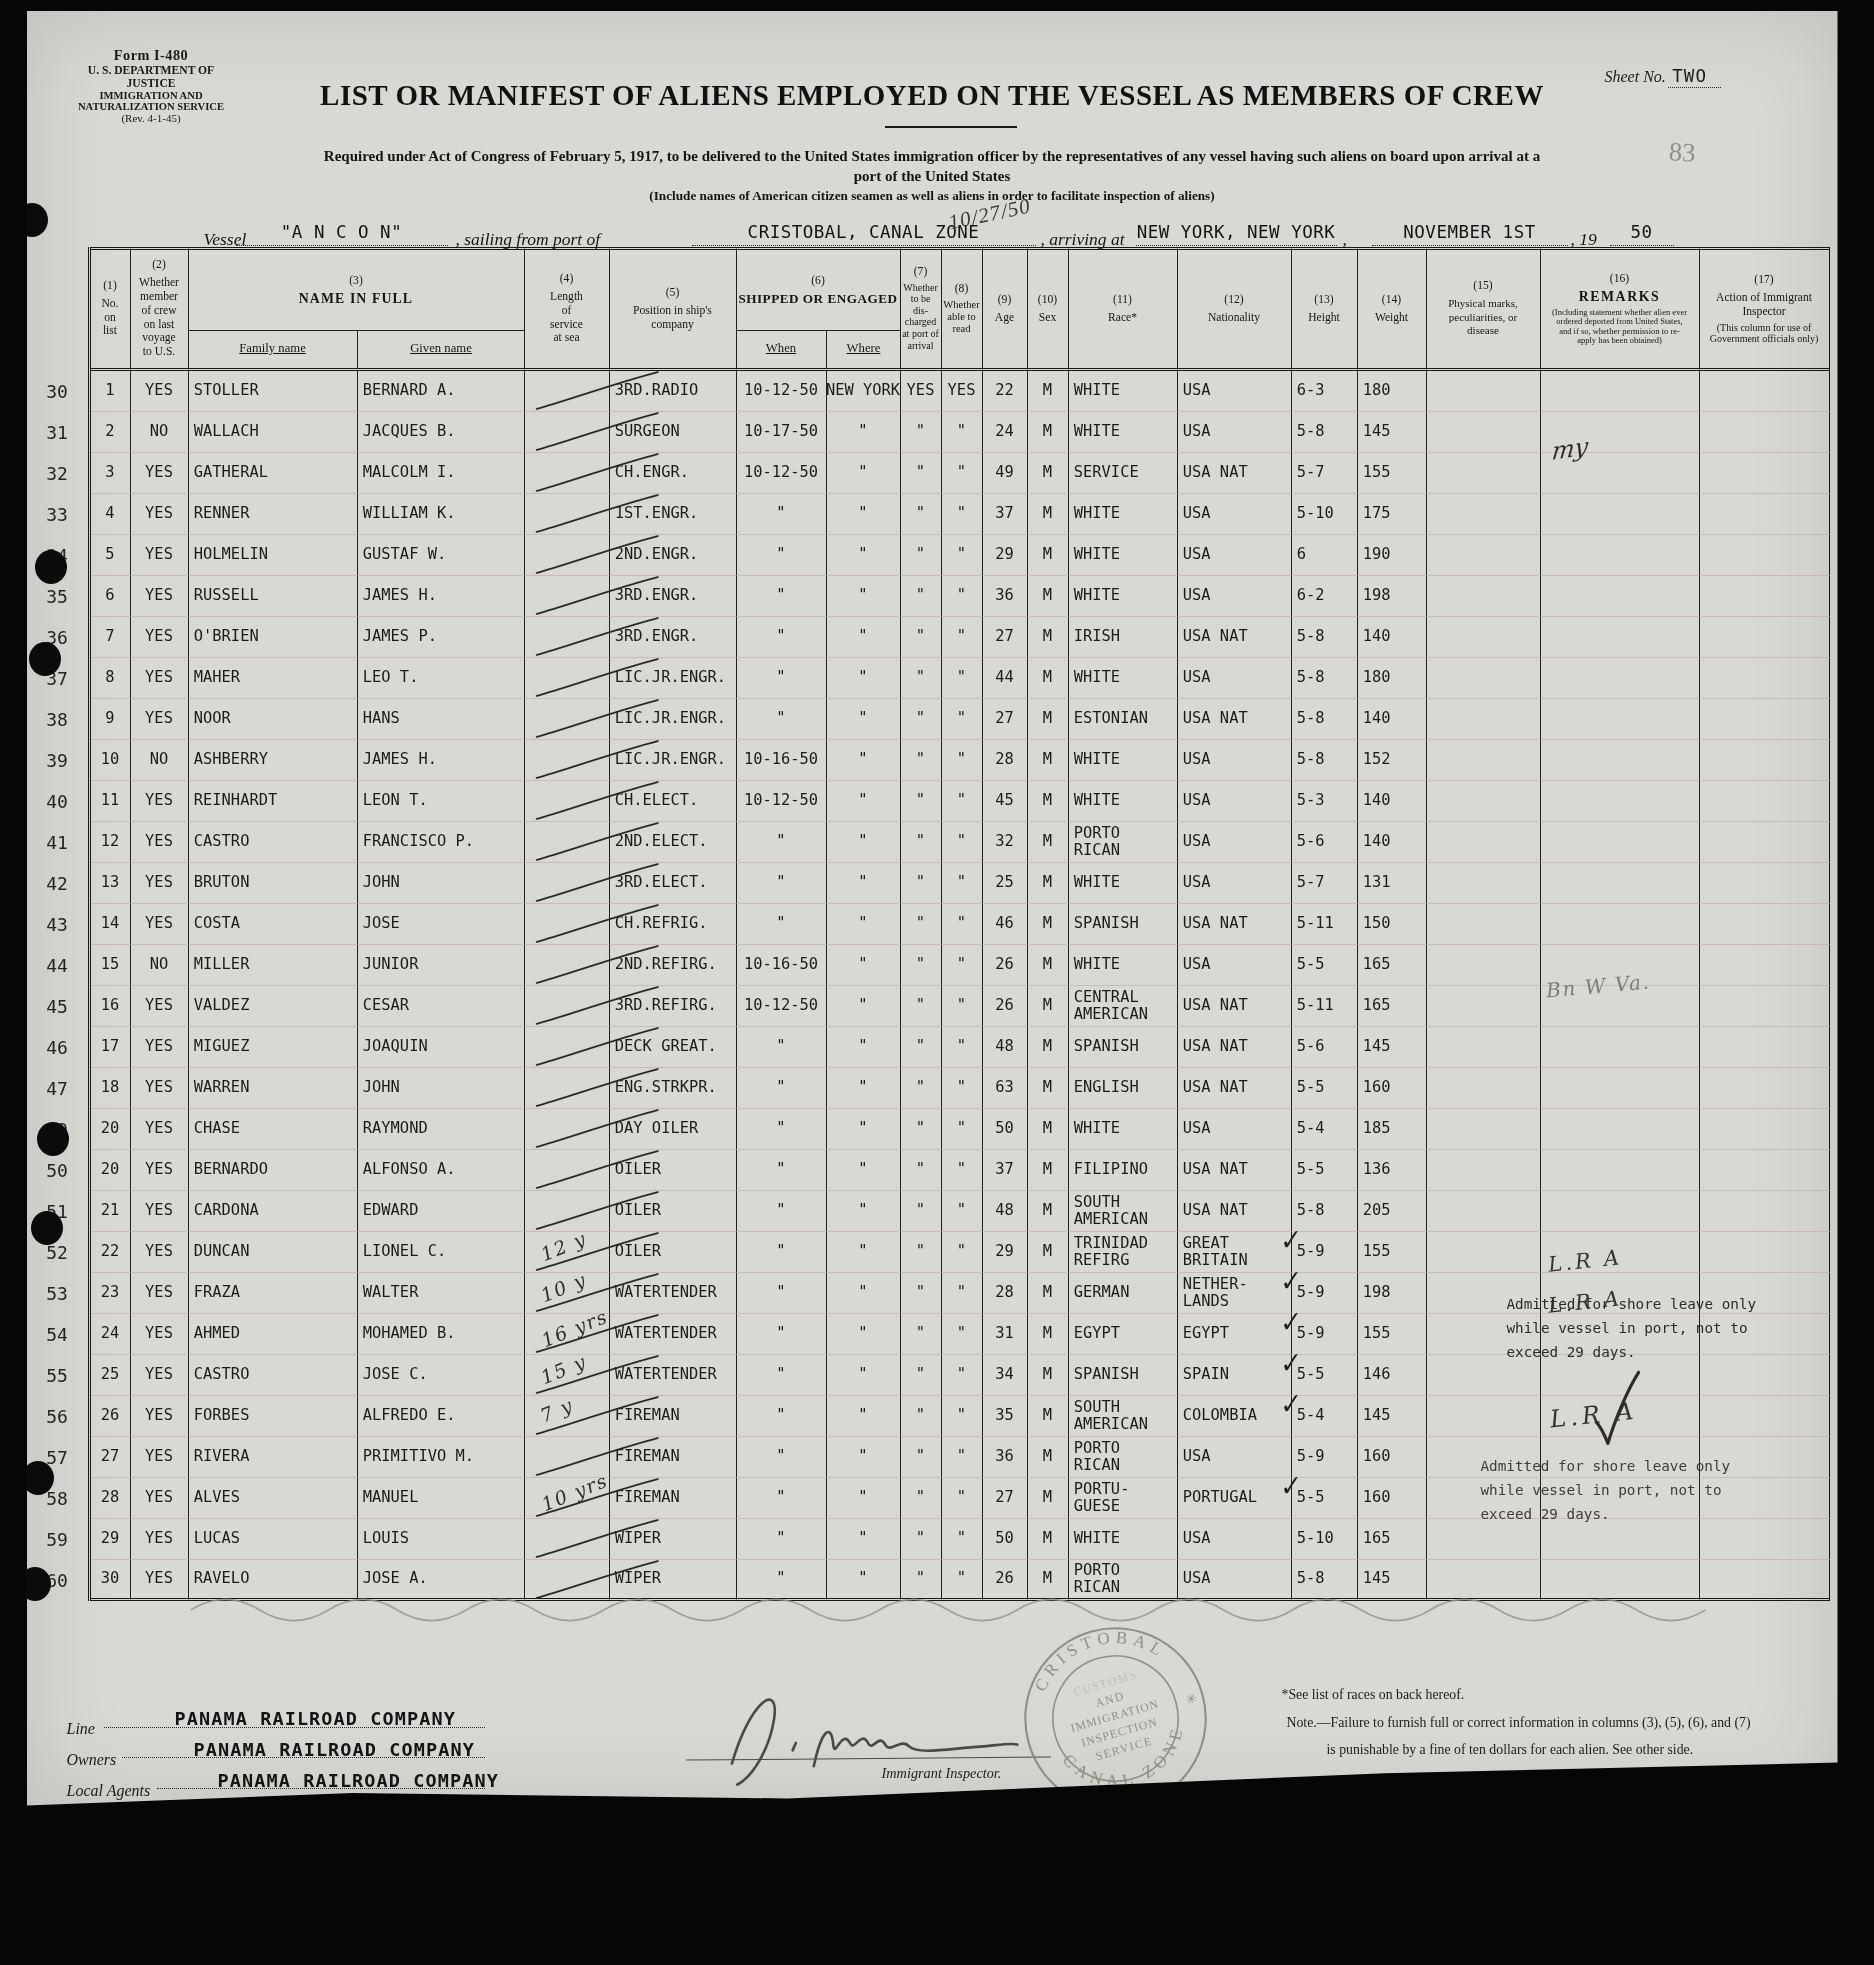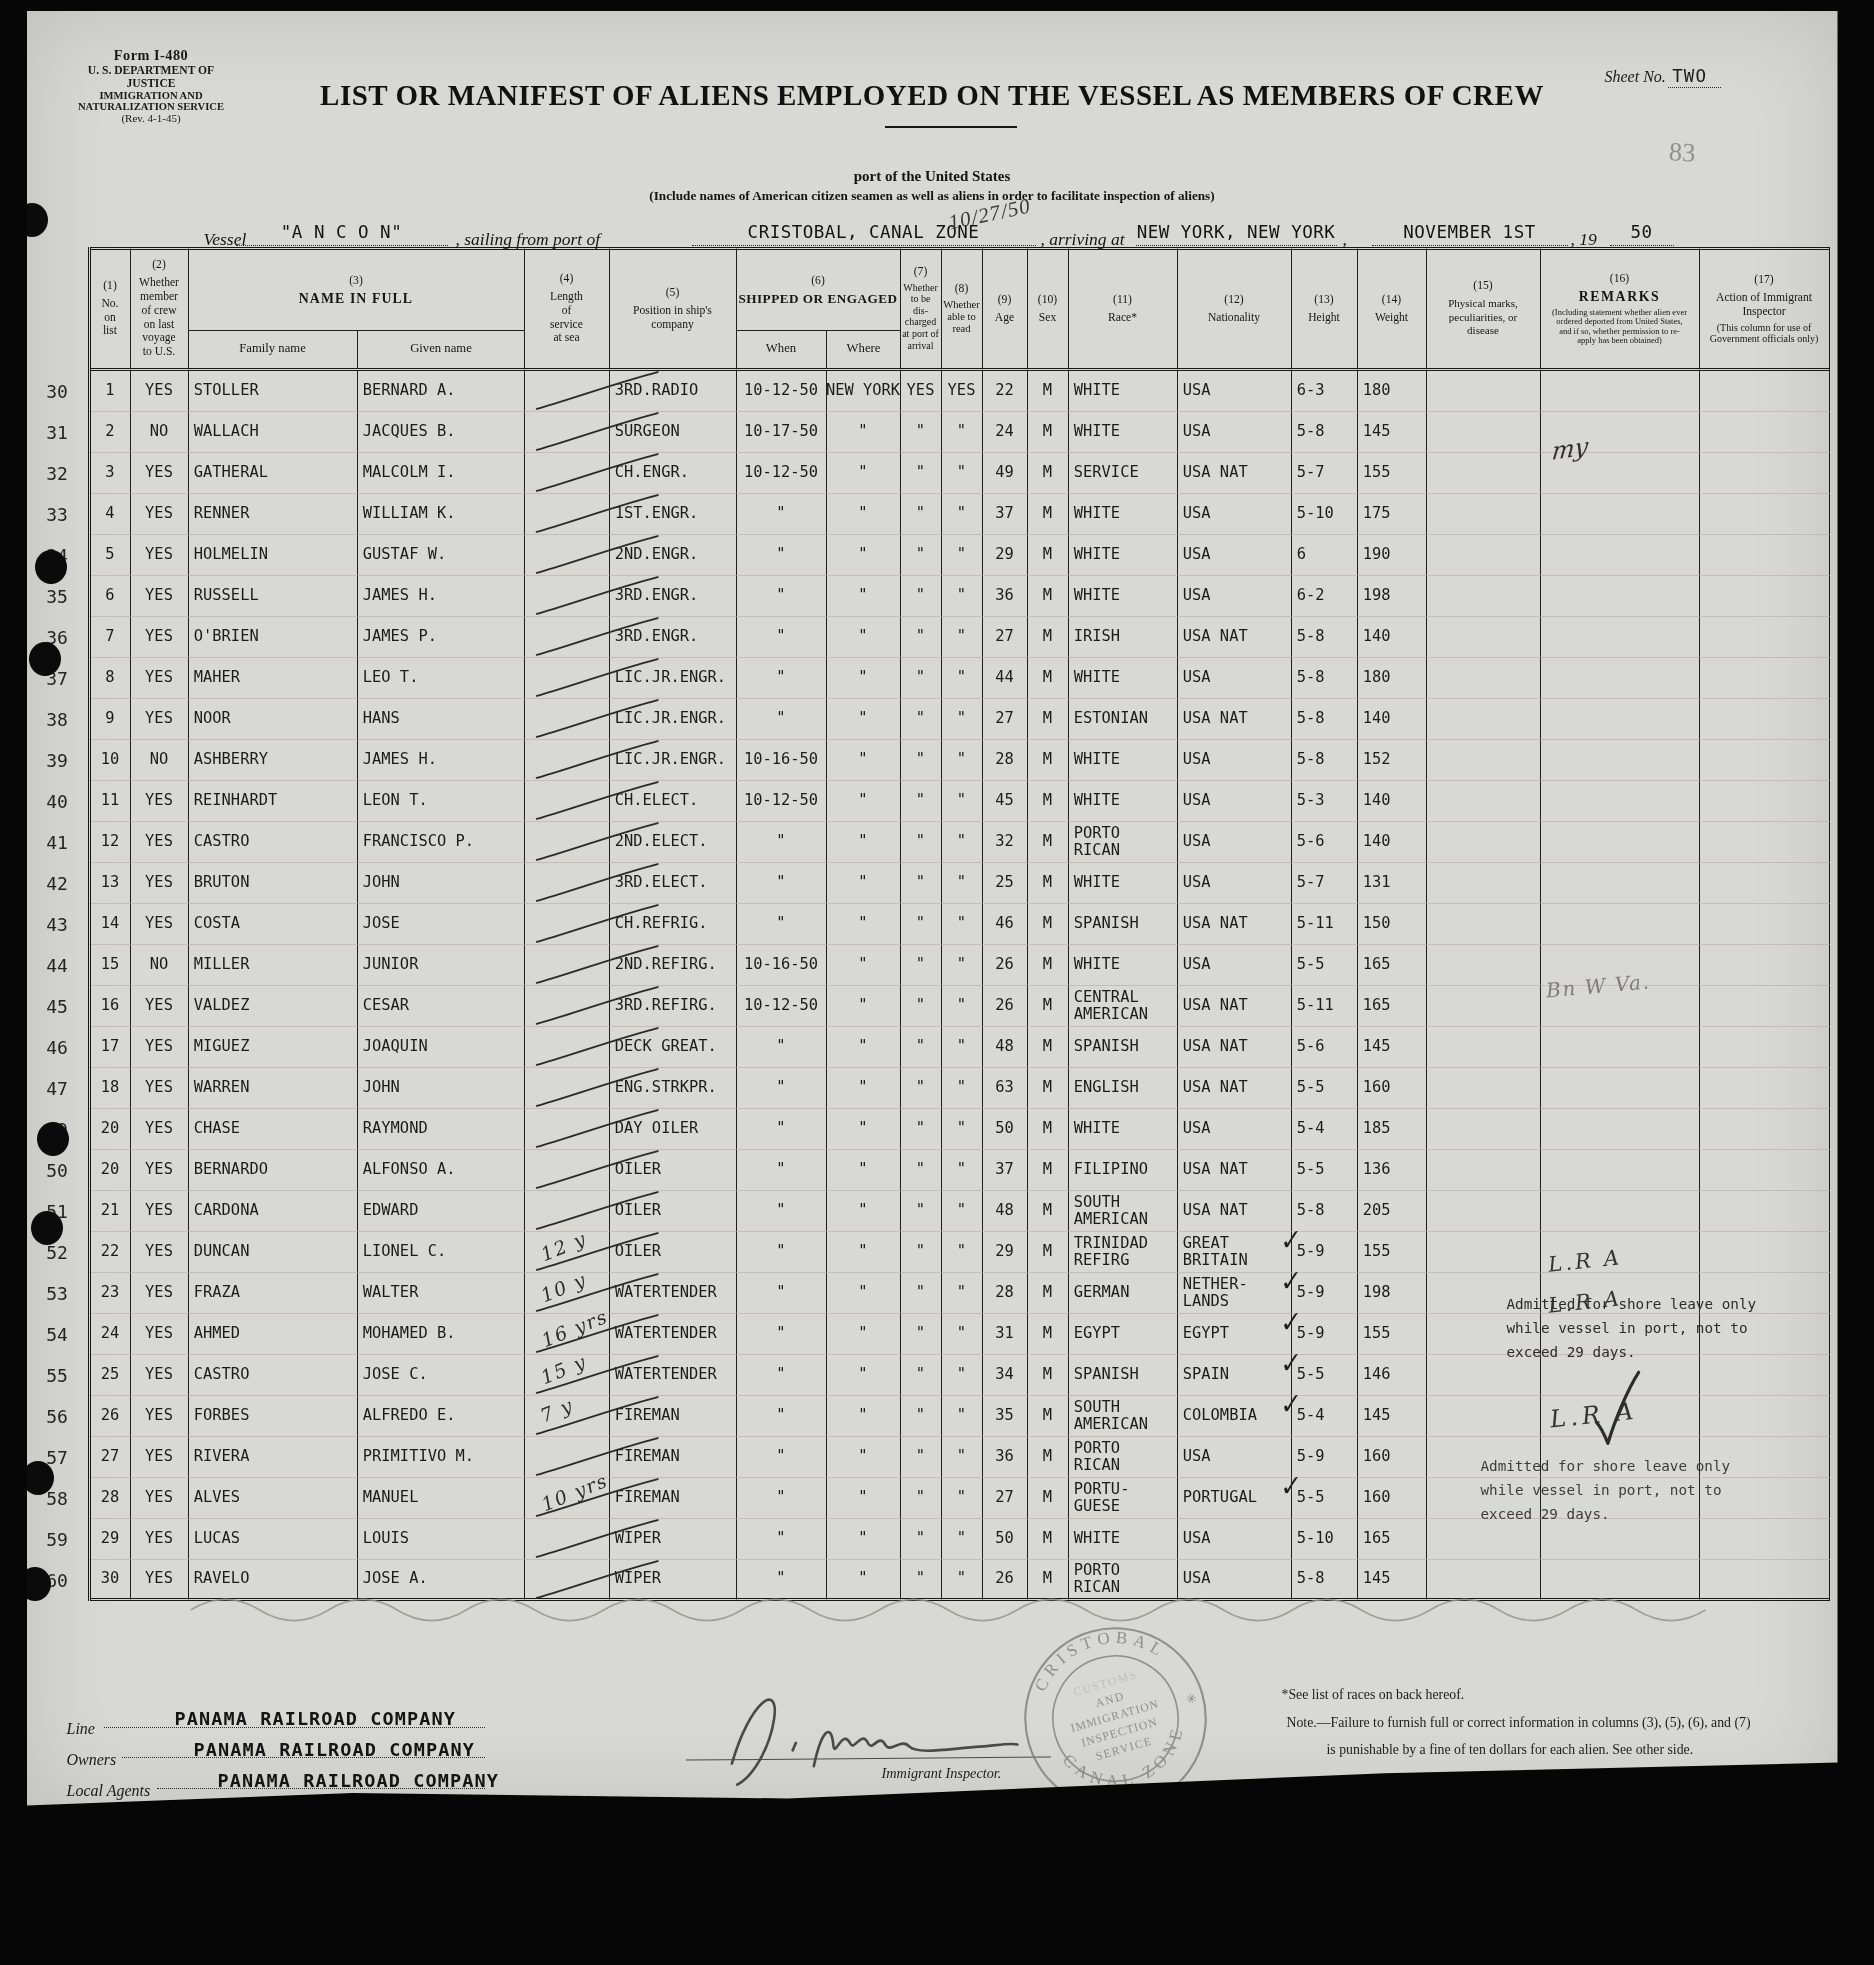--- a/index.html
+++ b/index.html
@@ -40,21 +40,21 @@
   #grid{position:absolute;left:0;top:236px;display:grid;z-index:5;
     grid-template-columns:64px 40px 58px 169px 167px 85px 127px 90px 74px 41px 41px 45px 41px 109px 114px 66px 69px 114px 159px 130px;
     grid-template-rows:124px repeat(30,41px);}
   .hc{border-right:1.1px solid #1f1f1f;border-top:3.2px double #161616;border-bottom:3.2px double #161616;
     display:flex;flex-direction:column;align-items:center;justify-content:center;text-align:center;
     font-size:11.6px;line-height:13.8px;white-space:pre-line;color:#161616;padding:2.1px 1.1px;grid-row:1;}
   .hc .cn{margin-bottom:4.2px;font-size:11.6px;}
   .hc2{padding:0;}
   .htop{flex:1;display:flex;flex-direction:column;align-items:center;justify-content:center;width:100%;}
   .hsub{display:grid;height:37px;border-top:1.6px solid #1f1f1f;width:100%;}
-  .hsub>div{display:flex;align-items:center;justify-content:center;font-size:12.7px;}
+  .hsub>div{display:flex;align-items:center;justify-content:center;font-size:12.7px;text-decoration:underline;}
   .hsub>div:first-child{border-right:1.1px solid #1f1f1f;}
   .cap{font-size:8.5px;line-height:9.5px;margin-top:4.2px;}
   .cap17{font-size:10px;line-height:11px;margin-top:3.2px;}
   .mgh{grid-row:1;grid-column:1;border-right:3.7px double #161616;}
   .cell{border-right:1.1px solid #1f1f1f;border-bottom:0.5px solid rgba(190,150,150,.45);
     font-family:"DejaVu Sans Mono",monospace;font-size:15.4px;line-height:16.4px;color:#1b1b1b;
     display:flex;align-items:center;padding:0 5.3px;position:relative;white-space:nowrap;}
   .c{justify-content:center;padding:0 1.1px;}
   .l{justify-content:flex-start;}
   .pre{white-space:pre-line;}
@@ -111,20 +111,21 @@
   </div>
 
   <div id="sheetbox">
     <span class="lbl">Sheet No.</span>
     <span class="val">TWO</span>
   </div>
   <div id="pgnum">83</div>
 
   <div id="title">LIST OR MANIFEST OF ALIENS EMPLOYED ON THE VESSEL AS MEMBERS OF CREW</div>
   <div id="title-underline"></div>
+  <div id="sub1" class="subt">Required under Act of Congress of February 5, 1917, to be delivered to the United States immigration officer by the representatives of any vessel having such aliens on board upon arrival at a</div>
   <div id="sub2" class="subt">port of the United States</div>
   <div id="sub3" class="subt">(Include names of American citizen seamen as well as aliens in order to facilitate inspection of aliens)</div>
 
   <span class="vl it" style="left:177px;top:218px;">Vessel</span>
   <span class="dotu typed" style="left:209px;top:211px;width:212px;">"A N C O N"</span>
   <span class="vl it" style="left:429px;top:218px;">, sailing from port of</span>
   <span class="dotu typed" style="left:665px;top:211px;width:344px;">CRISTOBAL, CANAL ZONE</span>
   <span id="hand-date">10/27/50</span>
   <span class="vl it" style="left:1014px;top:218px;">, arriving at</span>
   <span class="dotu typed" style="left:1109px;top:211px;width:201px;">NEW YORK, NEW YORK</span>

